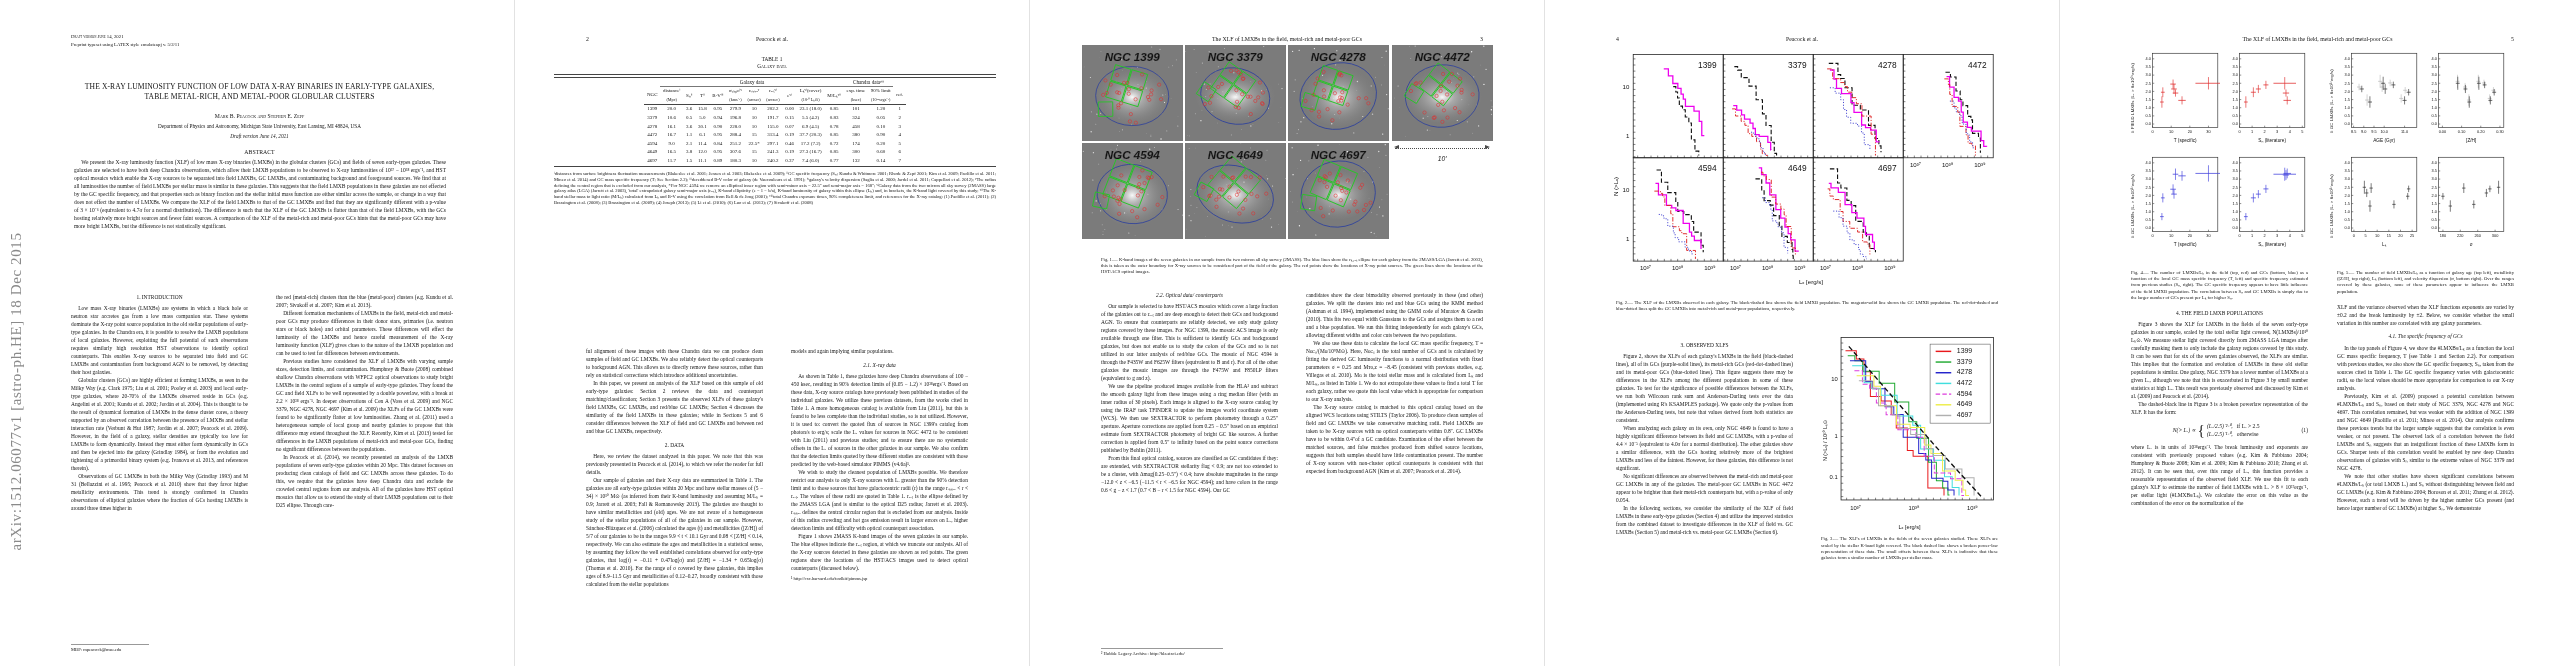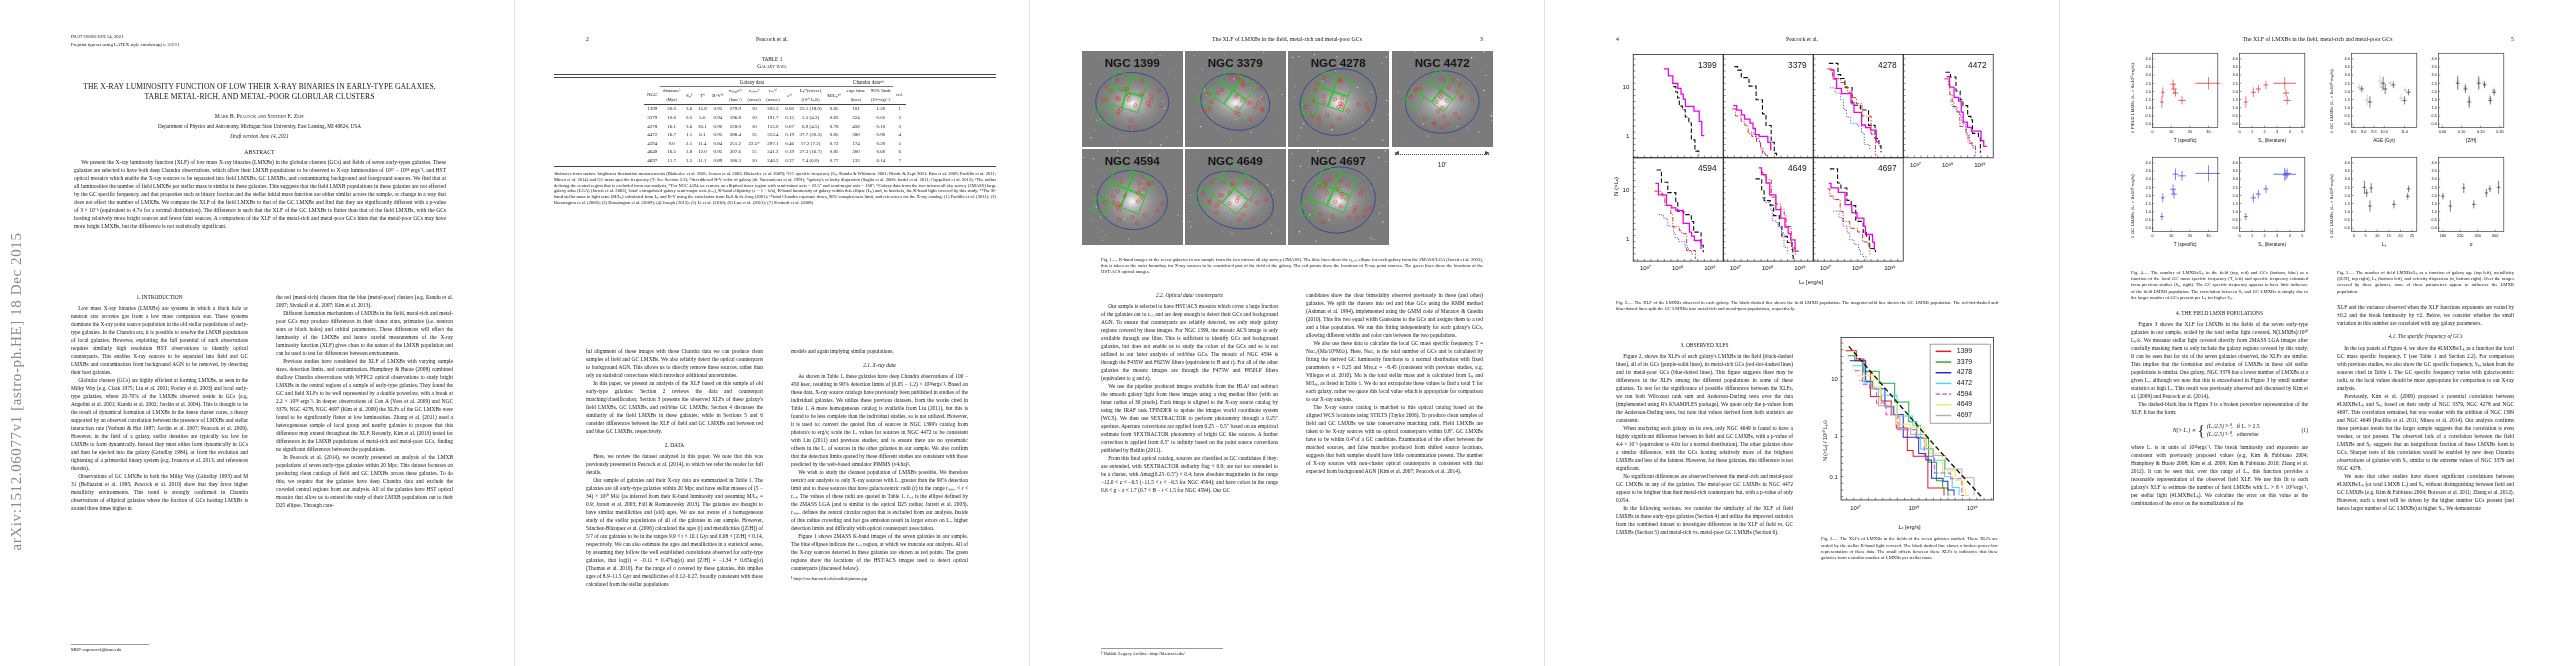--- a/index.html
+++ b/index.html
@@ -67,21 +67,21 @@
 <body>
 
 <div class="spread">
 
   <section class="page">
     <div class="arxiv-side">arXiv:1512.06077v1  [astro-ph.HE]  18 Dec 2015</div>
     <div class="abs sc tiny" style="left:71px;top:34px;">Draft version June 14, 2021</div>
     <div class="abs tiny" style="left:71px;top:42px;">Preprint typeset using LATEX style emulateapj v. 5/2/11</div>
 
     <div class="abs ctr p1-title" style="left:61px;right:56px;top:82px;">
-      <span>THE X-RAY LUMINOSITY FUNCTION OF LOW THEIR X-RAY BINARIES IN EARLY-TYPE GALAXIES,</span><br>
+      <span>THE X-RAY LUMINOSITY FUNCTION OF LOW DATA X-RAY BINARIES IN EARLY-TYPE GALAXIES,</span><br>
       <span>TABLE METAL-RICH, AND METAL-POOR GLOBULAR CLUSTERS</span>
     </div>
 
     <div class="abs ctr sc" style="left:61px;right:56px;top:113px;font-size:5.7px;">Mark B. Peacock and Stephen E. Zepf</div>
     <div class="abs ctr" style="left:61px;right:56px;top:123px;font-size:5.2px;">Department of Physics and Astronomy, Michigan State University, East Lansing, MI 48824, USA</div>
     <div class="abs ctr it" style="left:61px;right:56px;top:133px;font-size:5.2px;">Draft version June 14, 2021</div>
 
     <div class="abs ctr" style="left:61px;right:56px;top:149px;font-size:5.8px;">ABSTRACT</div>
     <div class="abs just" style="left:74px;right:68px;top:158px;font-size:5.5px;line-height:8px;text-indent:7.2px;">We present the X-ray luminosity function (XLF) of low mass X-ray binaries (LMXBs) in the globular clusters (GCs) and fields of seven early-types galaxies. These galaxies are selected to have both deep Chandra observations, which allow their LMXB populations to be observed to X-ray luminosities of 10³⁷ − 10³⁸ ergs⁻¹, and HST optical mosaics which enable the X-ray sources to be separated into field LMXBs, GC LMXBs, and contaminating background and foreground sources. We find that at all luminosities the number of field LMXBs per stellar mass is similar in these galaxies. This suggests that the field LMXB populations in these galaxies are not effected by the GC specific frequency, and that properties such as binary fraction and the stellar initial mass function are either similar across the sample, or change in a way that does not effect the number of LMXBs. We compare the XLF of the field LMXBs to that of the GC LMXBs and find that they are significantly different with a p-value of 3 × 10⁻⁶ (equivalent to 4.7σ for a normal distribution). The difference is such that the XLF of the GC LMXBs is flatter than that of the field LMXBs, with the GCs hosting relatively more bright sources and fewer faint sources. A comparison of the XLF of the metal-rich and metal-poor GCs hints that the metal-poor GCs may have more bright LMXBs, but the difference is not statistically significant.</div>
 
@@ -271,21 +271,21 @@
         <p>Figure 1 shows 2MASS K-band images of the seven galaxies in our sample. The blue ellipses indicate the rₑₓₜ region, at which we truncate our analysis. All of the X-ray sources detected in these galaxies are shown as red points. The green regions show the locations of the HST/ACS images used to detect optical counterparts (discussed below).</p>
         <div class="footnote" style="margin-top:4.4px;">¹ http://cxc.harvard.edu/toolkit/pimms.jsp</div>
       </div>
     </div>
   </section>
 
   <section class="page">
     <div class="abs ctr" style="left:0;right:0;top:36px;font-size:5.8px;">The XLF of LMXBs in the field, metal-rich and metal-poor GCs</div>
     <div class="abs" style="right:61px;top:36px;font-size:5.8px;">3</div>
 
-    <div id="fig1-panels" style="left:52px;top:51px;">
+    <div id="fig1-panels" style="left:52px;top:45px;font-style:italic;">
         <div class="gpanel">
           <svg width="101" height="96" viewBox="0 0 181 173">
             <defs>
               <radialGradient id="gg0" cx="50%" cy="52%" r="55%">
                 <stop offset="0%" stop-color="#ffffff" stop-opacity="0.95"></stop>
                 <stop offset="28%" stop-color="#cfcfcf" stop-opacity="0.55"></stop>
                 <stop offset="100%" stop-color="#787878" stop-opacity="0"></stop>
               </radialGradient>
             </defs>
             <rect x="0" y="0" width="181" height="173" fill="#7b7b7b"></rect>

